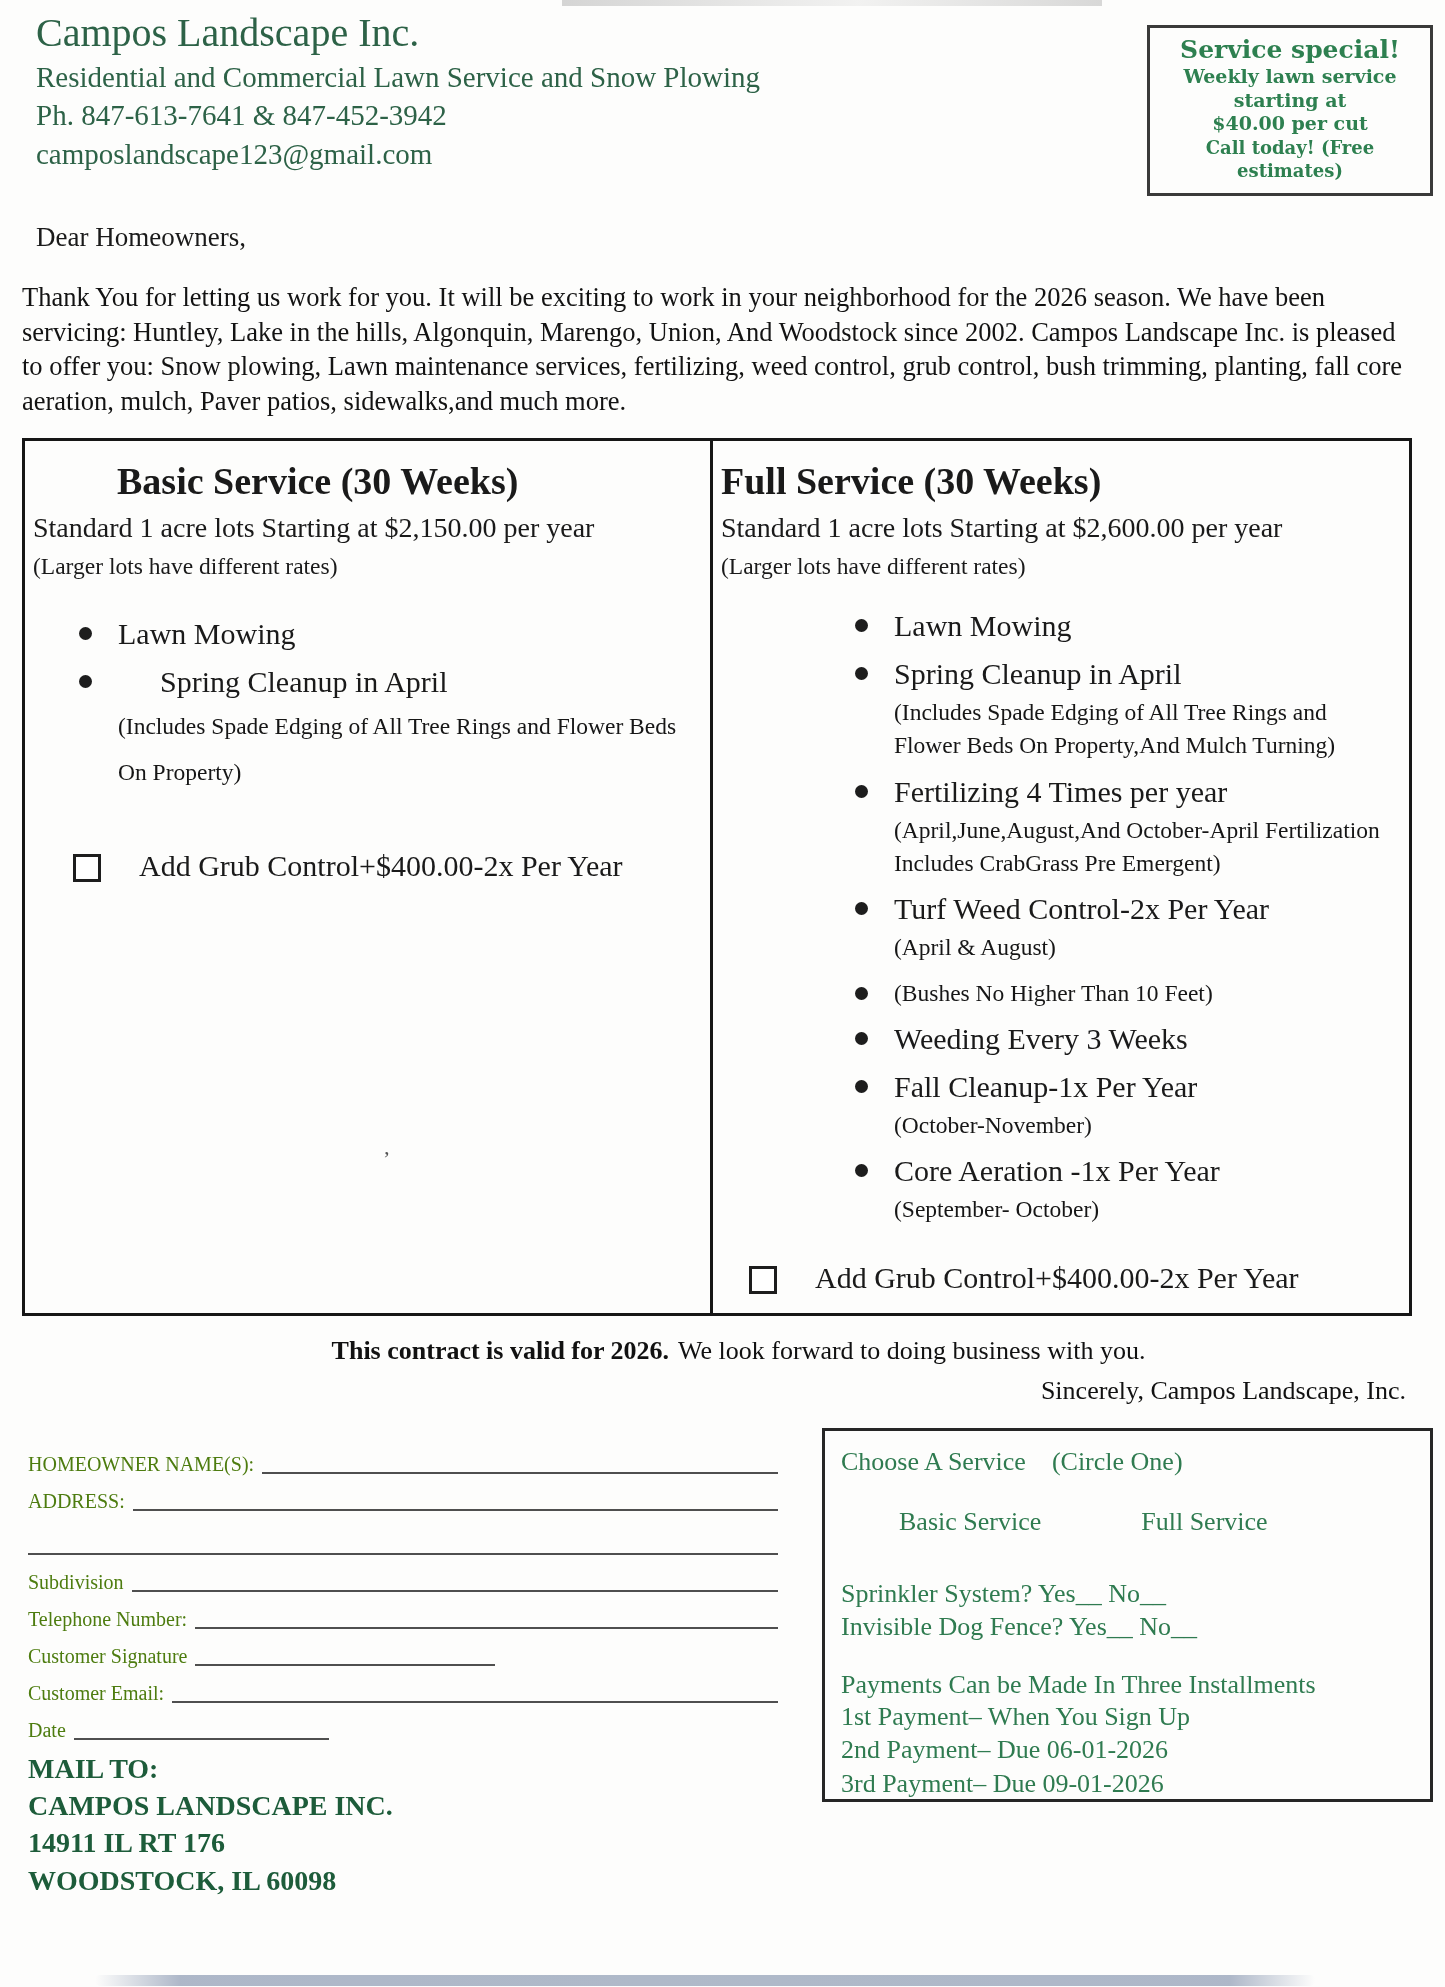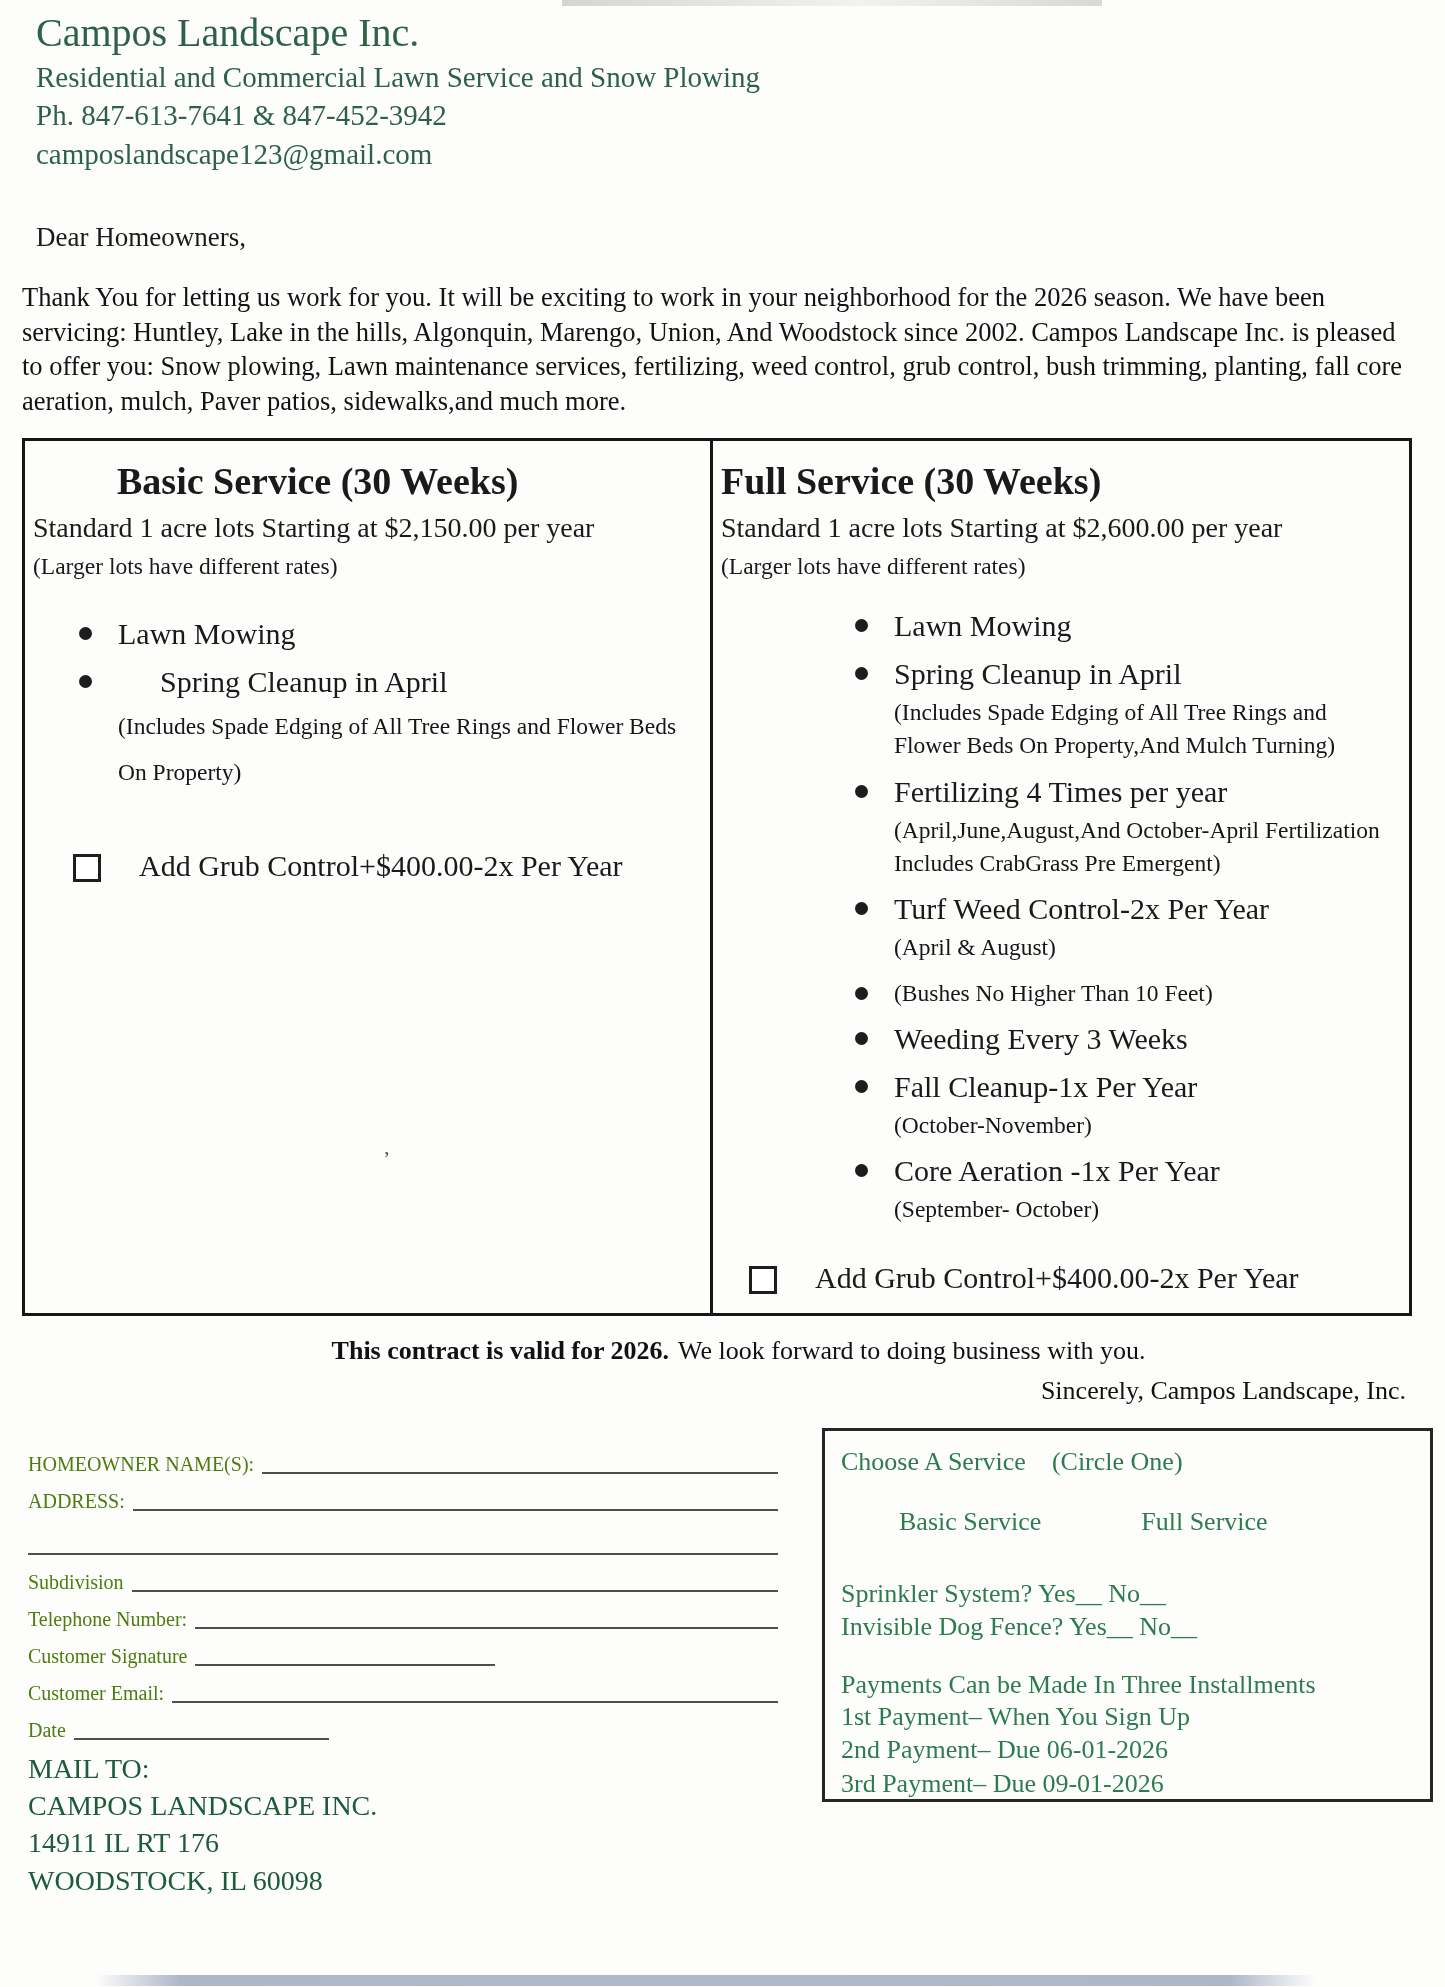--- a/index.html
+++ b/index.html
@@ -71,21 +71,21 @@
   
   .form-area{position:absolute; left:28px; top:1440px; width:750px; color:#4d7c0f; font-size:20px;}
   .frow{display:flex; align-items:flex-end; height:34px; margin-bottom:3px;}
   .frow .lbl{white-space:nowrap; padding-right:8px; line-height:1;}
   .frow .wline{flex:1; border-bottom:2px solid #4f4f4f; height:28px;}
   .frow.gap{margin-top:10px;}
   .frow .wline.w-sig{flex:none; width:300px;}
   .frow .wline.w-date{flex:none; width:255px;}
 
   
-  .mailto{position:absolute; left:28px; top:1750px; color:#1d5c3a; font-weight:normal; font-size:28px; line-height:1.33;}
+  .mailto{position:absolute; left:28px; top:1750px; color:#1d5c3a; font-weight:bold; font-size:28px; line-height:1.33;}
 
   
   .choose-box{position:absolute; left:822px; top:1428px; width:611px; height:374px;
     border:3px solid #262626; box-sizing:border-box; padding:16px 16px;
     color:#2f7b50; font-size:26px;}
   .cb-title-row{display:flex; gap:26px;}
   .cb-options{margin:30px 0 0 58px; display:flex; gap:100px;}
   .cb-q1{margin-top:42px;}
   .cb-q2{margin-top:3px;}
   .cb-pay-title{margin-top:28px;}
@@ -98,20 +98,27 @@
 
   <div class="artifact-top"></div>
 
   <header class="letterhead">
     <div class="company">Campos Landscape Inc.</div>
     <div class="lh-line">Residential and Commercial Lawn Service and Snow Plowing</div>
     <div class="lh-line">Ph. 847-613-7641 &amp; 847-452-3942</div>
     <div class="lh-line">camposlandscape123@gmail.com</div>
   </header>
 
+  <aside class="special-box">
+    <div class="sp-title">Service special!</div>
+    <div class="sp-line">Weekly lawn service</div>
+    <div class="sp-line">starting at</div>
+    <div class="sp-line">$40.00 per cut</div>
+    <div class="sp-call">Call today! (Free estimates)</div>
+  </aside>
 
   <div class="salutation">Dear Homeowners,</div>
   <p class="letter-body">Thank You for letting us work for you. It will be exciting to work in your neighborhood for the 2026 season. We have been servicing: Huntley, Lake in the hills, Algonquin, Marengo, Union, And Woodstock since 2002. Campos Landscape Inc. is pleased to offer you: Snow plowing, Lawn maintenance services, fertilizing, weed control, grub control, bush trimming, planting, fall core aeration, mulch, Paver patios, sidewalks,and much more.</p>
 
   <section class="services-box">
 
     <div class="col basic">
       <h2 class="svc-title">Basic Service (30 Weeks)</h2>
       <div class="svc-sub">Standard 1 acre lots Starting at $2,150.00 per year</div>
       <div class="svc-note">(Larger lots have different rates)</div>

